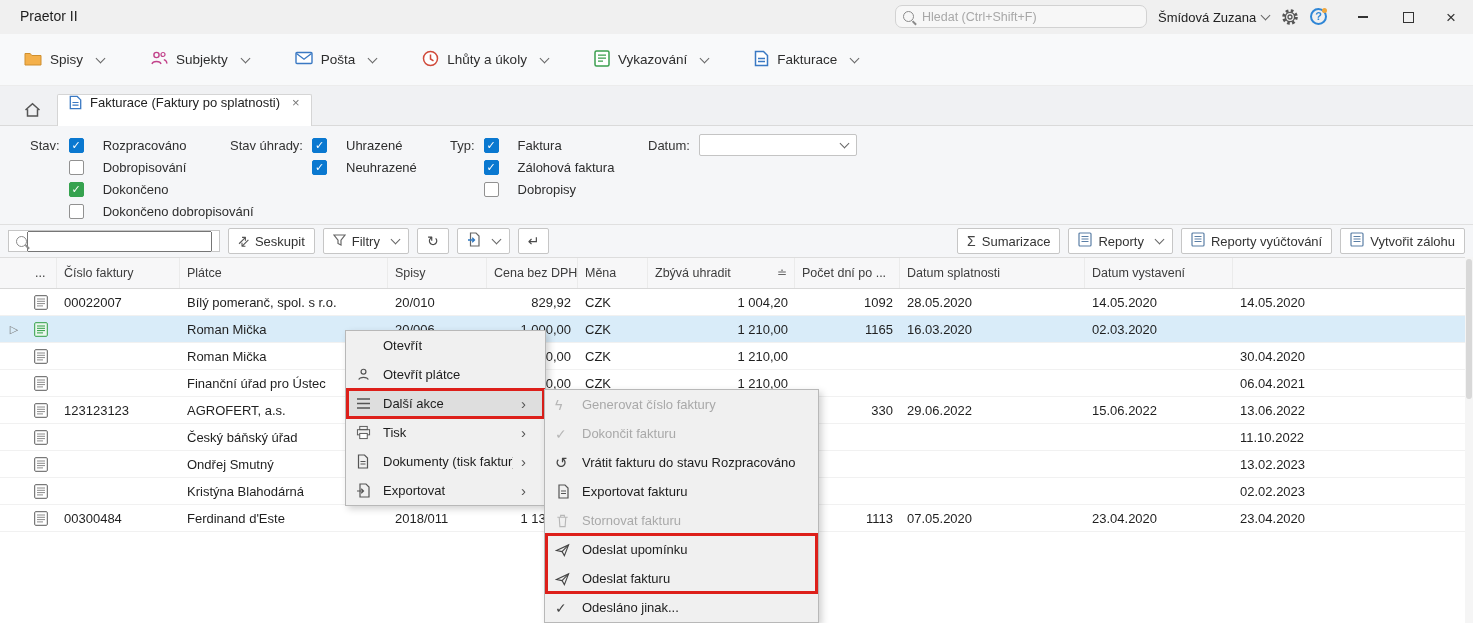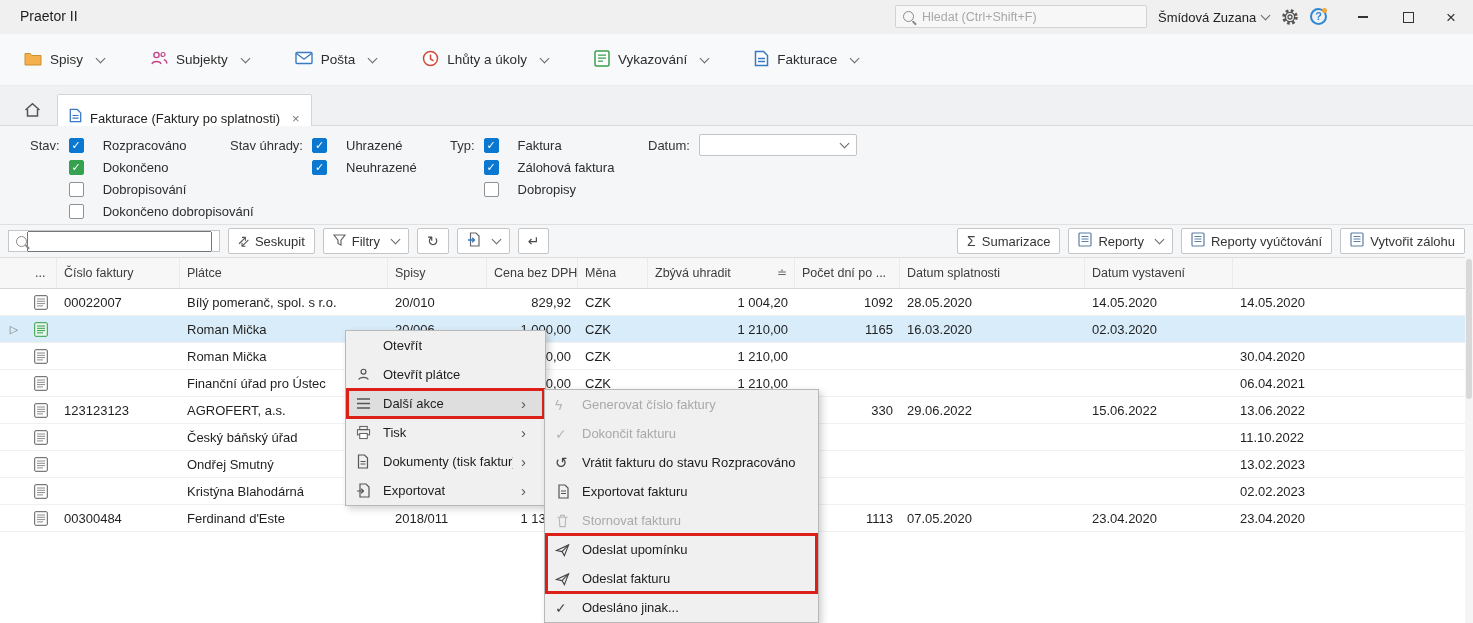--- a/index.html
+++ b/index.html
@@ -3,21 +3,21 @@
 <meta charset="utf-8">
 <style>
   html,body{margin:0;padding:0}
   body{width:1473px;height:623px;overflow:hidden;position:relative;background:#fff;
        font-family:"Liberation Sans",sans-serif;-webkit-font-smoothing:antialiased;color:#222}
 
   
   .titlebar{position:relative;height:34px;background:#f0f0f0}
   .app-title{position:absolute;left:20px;top:8px;font-size:14px;color:#1d1d1d}
   .title-search{position:absolute;left:895px;top:5px;width:252px;height:23px;background:#f7f7f7;
-      border:1px solid #d2d2d2;border-radius:2px;display:flex;align-items:center;padding:0 7px;box-sizing:border-box}
+      border:1px solid #d2d2d2;border-radius:7px;display:flex;align-items:center;padding:0 7px;box-sizing:border-box}
   .title-search input{border:none;outline:none;background:transparent;width:100%;
       font:12.5px "Liberation Sans",sans-serif;color:#333;margin-left:6px}
   .title-search input::placeholder{color:#a8a8a8}
   .mag{position:relative;width:9px;height:9px;border:1.5px solid #8a8a8a;border-radius:50%;display:inline-block;flex:none}
   .mag::after{content:"";position:absolute;width:5px;height:1.5px;background:#8a8a8a;right:-4px;bottom:-2px;transform:rotate(45deg)}
   .user-menu{position:absolute;left:1158px;top:0;height:34px;display:flex;align-items:center;font-size:13px;color:#222;cursor:default}
   .chev{display:inline-block;width:6px;height:6px;border-right:1.4px solid #666;border-bottom:1.4px solid #666;
       transform:rotate(45deg);margin-left:6px;margin-top:-3px;flex:none}
   .tb-ico{position:absolute;top:8px}
   .help{position:relative;width:17px;height:17px;border:2px solid #2f86d6;border-radius:50%;display:flex;
@@ -32,21 +32,21 @@
   
   .navbar{height:51px;background:#f8f9fa;border-bottom:1px solid #ececec;display:flex;align-items:center;
       padding-left:24px;gap:46px}
   .nav-item{display:flex;align-items:center;gap:8px;font-size:13.5px;color:#2d2d2d;cursor:default}
   .nav-item svg{flex:none}
 
   
   .tabstrip{height:39px;background:#f0f1f3;border-bottom:1px solid #dadada;display:flex;align-items:flex-end;padding-left:24px}
   .home{margin:0 16px 7px 0;display:flex}
   .tab{height:31px;background:#fff;border:1px solid #d5d5d5;border-bottom:none;border-radius:2px 2px 0 0;
-      display:flex;align-items:flex-end;gap:8px;padding:0 11px;font-size:13px;color:#222;margin-bottom:-1px}
+      display:flex;align-items:flex-start;gap:8px;padding:0 11px;font-size:13px;color:#222;margin-bottom:-1px}
   .tab-close{color:#777;font-size:13px;margin-left:4px}
 
   
   .filters{position:relative;height:98px;background:#f5f6f8;border-bottom:1px solid #e0e0e0}
   .fgroup{position:absolute;top:8px;display:flex;gap:9px}
   .flabel{font-size:13px;color:#333;margin-top:4px;white-space:nowrap}
   .opt{display:flex;align-items:center;gap:19px;height:22px}
   .cb{width:15px;height:15px;box-sizing:border-box;border:1px solid #919191;border-radius:2px;background:#fff;
       display:inline-flex;align-items:center;justify-content:center;font-size:11px;color:#fff;flex:none}
   .cb[data-checked="true"]{background:#0a78d0;border-color:#0a78d0}
@@ -206,26 +206,26 @@
 
 <div class="filters">
   <div class="fgroup" style="left:30px">
     <span class="flabel">Stav:</span>
     <div>
       <div class="opt">
         <span class="cb" data-checked="true"></span>
         <span class="olabel">Rozpracováno</span>
         </div>
       <div class="opt">
+        <span class="cb" data-checked="false"></span>
+        <span class="olabel">Dobropisování</span>
+        </div>
+      <div class="opt">
         <span class="cb green" data-checked="true"></span>
         <span class="olabel">Dokončeno</span>
-        </div>
-      <div class="opt">
-        <span class="cb" data-checked="false"></span>
-        <span class="olabel">Dobropisování</span>
         </div>
       <div class="opt">
         <span class="cb" data-checked="false"></span>
         <span class="olabel">Dokončeno dobropisování</span>
         </div>
     </div>
   </div>
   <div class="fgroup" style="left:230px">
     <span class="flabel">Stav úhrady:</span>
     <div>

